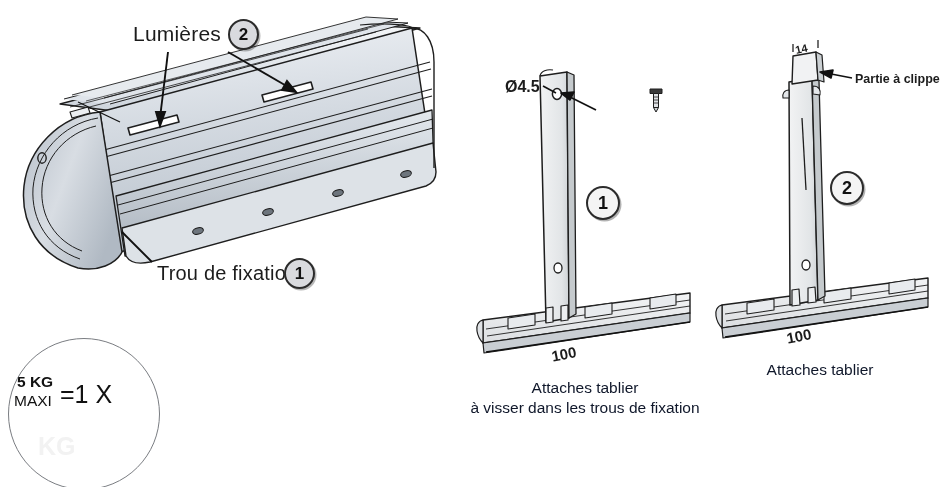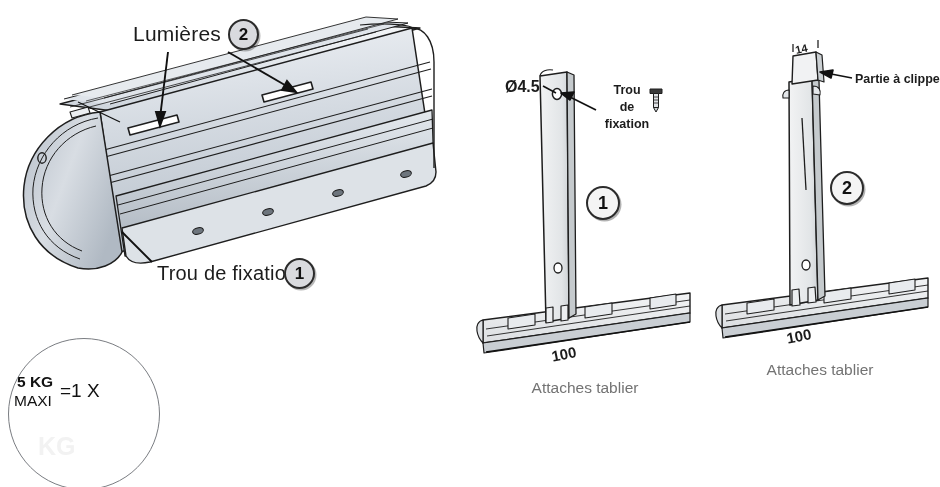--- a/index.html
+++ b/index.html
@@ -27,21 +27,21 @@
   .lbl-14{left:797px;top:44px;font-size:11px;font-weight:700;
           transform:rotate(-13deg);transform-origin:left bottom;}
 
   .lbl-100a{left:550px;top:348px;font-size:15px;font-weight:700;
             transform:rotate(-11deg);transform-origin:left top;}
   .lbl-100b{left:785px;top:330px;font-size:15px;font-weight:700;
             transform:rotate(-11deg);transform-origin:left top;}
 
   .caption{
     position:absolute;text-align:center;font-size:15.5px;line-height:1.32;
-    color:#737373;white-space:nowrap;
+    color:#0f172a;white-space:nowrap;
   }
   .caption-1{left:425px;top:378px;width:320px;}
   .caption-2{left:700px;top:360px;width:240px;}
 
   
   .badge{
     position:absolute;border-radius:50%;display:flex;align-items:center;
     justify-content:center;font-weight:700;box-sizing:border-box;
   }
   .badge-grey{
@@ -58,21 +58,21 @@
   .badge-d2{left:830px;top:171px;width:34px;height:34px;font-size:18px;}
 
   
   .weight-circle{
     position:absolute;left:8px;top:338px;width:152px;height:152px;
     border:1.6px solid #7a7d82;border-radius:50%;background:#fff;box-sizing:border-box;
   }
   .w-txt{position:absolute;font-size:15px;line-height:1.25;color:#111;white-space:nowrap;}
   .w-5kg{left:17px;top:372px;font-size:15.5px;font-weight:bold;}
   .w-maxi{left:14px;top:391px;font-size:15.5px;}
-  .w-eq{left:60px;top:379px;font-size:19px;}
+  .w-eq{left:60px;top:379px;font-size:25px;}
 </style>
 </head>
 <body>
 
 <div class="stage">
 
   <svg width="940" height="487" viewBox="0 0 940 487">
     <defs>
       <linearGradient id="tubeFace" x1="0" y1="0" x2="0.15" y2="1">
         <stop offset="0" stop-color="#eef1f5"></stop>
@@ -312,35 +312,31 @@
     </g>
   </svg>
 
   <div class="lbl lbl-lumieres">Lumières</div>
   <div class="badge badge-grey badge-lumieres">2</div>
 
   <div class="lbl lbl-trou-fix">Trou de fixation</div>
   <div class="badge badge-grey badge-trou">1</div>
 
   <div class="lbl lbl-diam">Ø4.5</div>
-  <div class="lbl lbl-trou2">
-    <div>Trou</div>
-    <div>de</div>
-    <div>fixation</div>
-  </div>
   <div class="badge badge-white badge-d1">1</div>
   <div class="lbl lbl-100a">100</div>
 
   <div class="lbl lbl-partie">Partie à clipper</div>
   <div class="lbl lbl-14">14</div>
   <div class="badge badge-white badge-d2">2</div>
   <div class="lbl lbl-100b">100</div>
 
   <div class="caption caption-1">
     <div>Attaches tablier</div>
+    <div>à visser dans les trous de fixation</div>
   </div>
   <div class="caption caption-2">
     <div>Attaches tablier</div>
   </div>
 
   <div class="weight-circle"></div>
   <div class="w-txt w-5kg">5 KG</div>
   <div class="w-txt w-maxi">MAXI</div>
   <div class="w-txt w-eq">=1 X</div>
   <div class="lbl" style="left:38px;top:432px;font-size:25px;font-weight:700;color:#f2f2f2;">KG</div>

